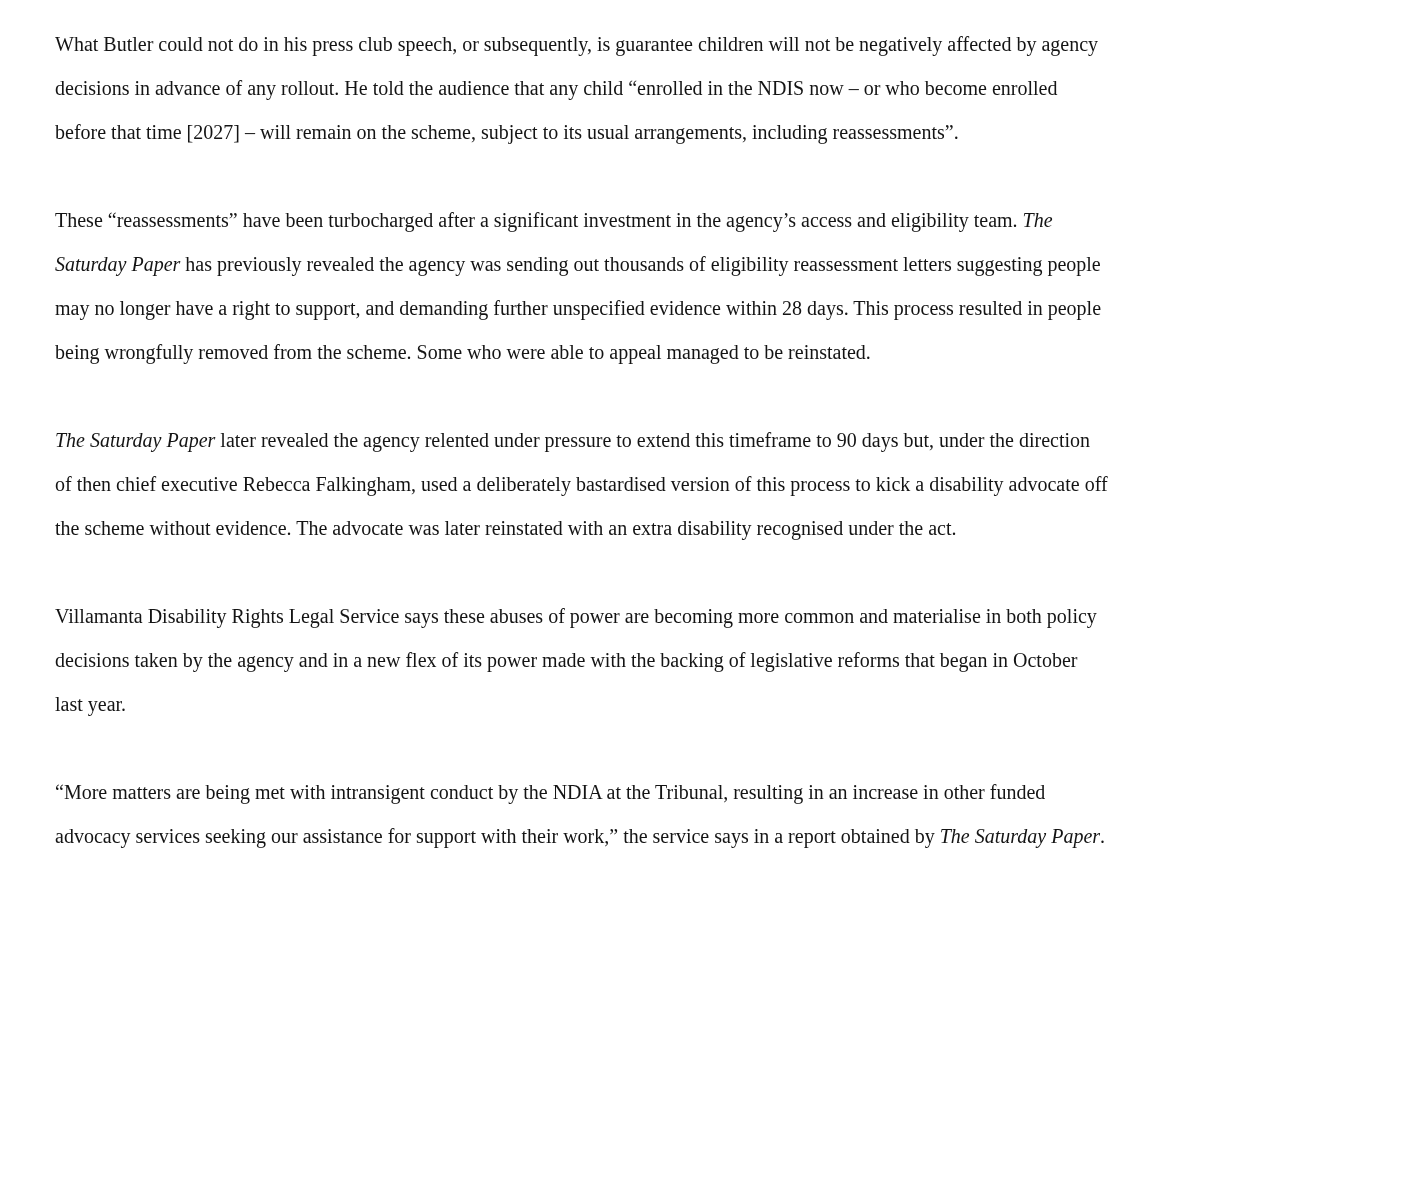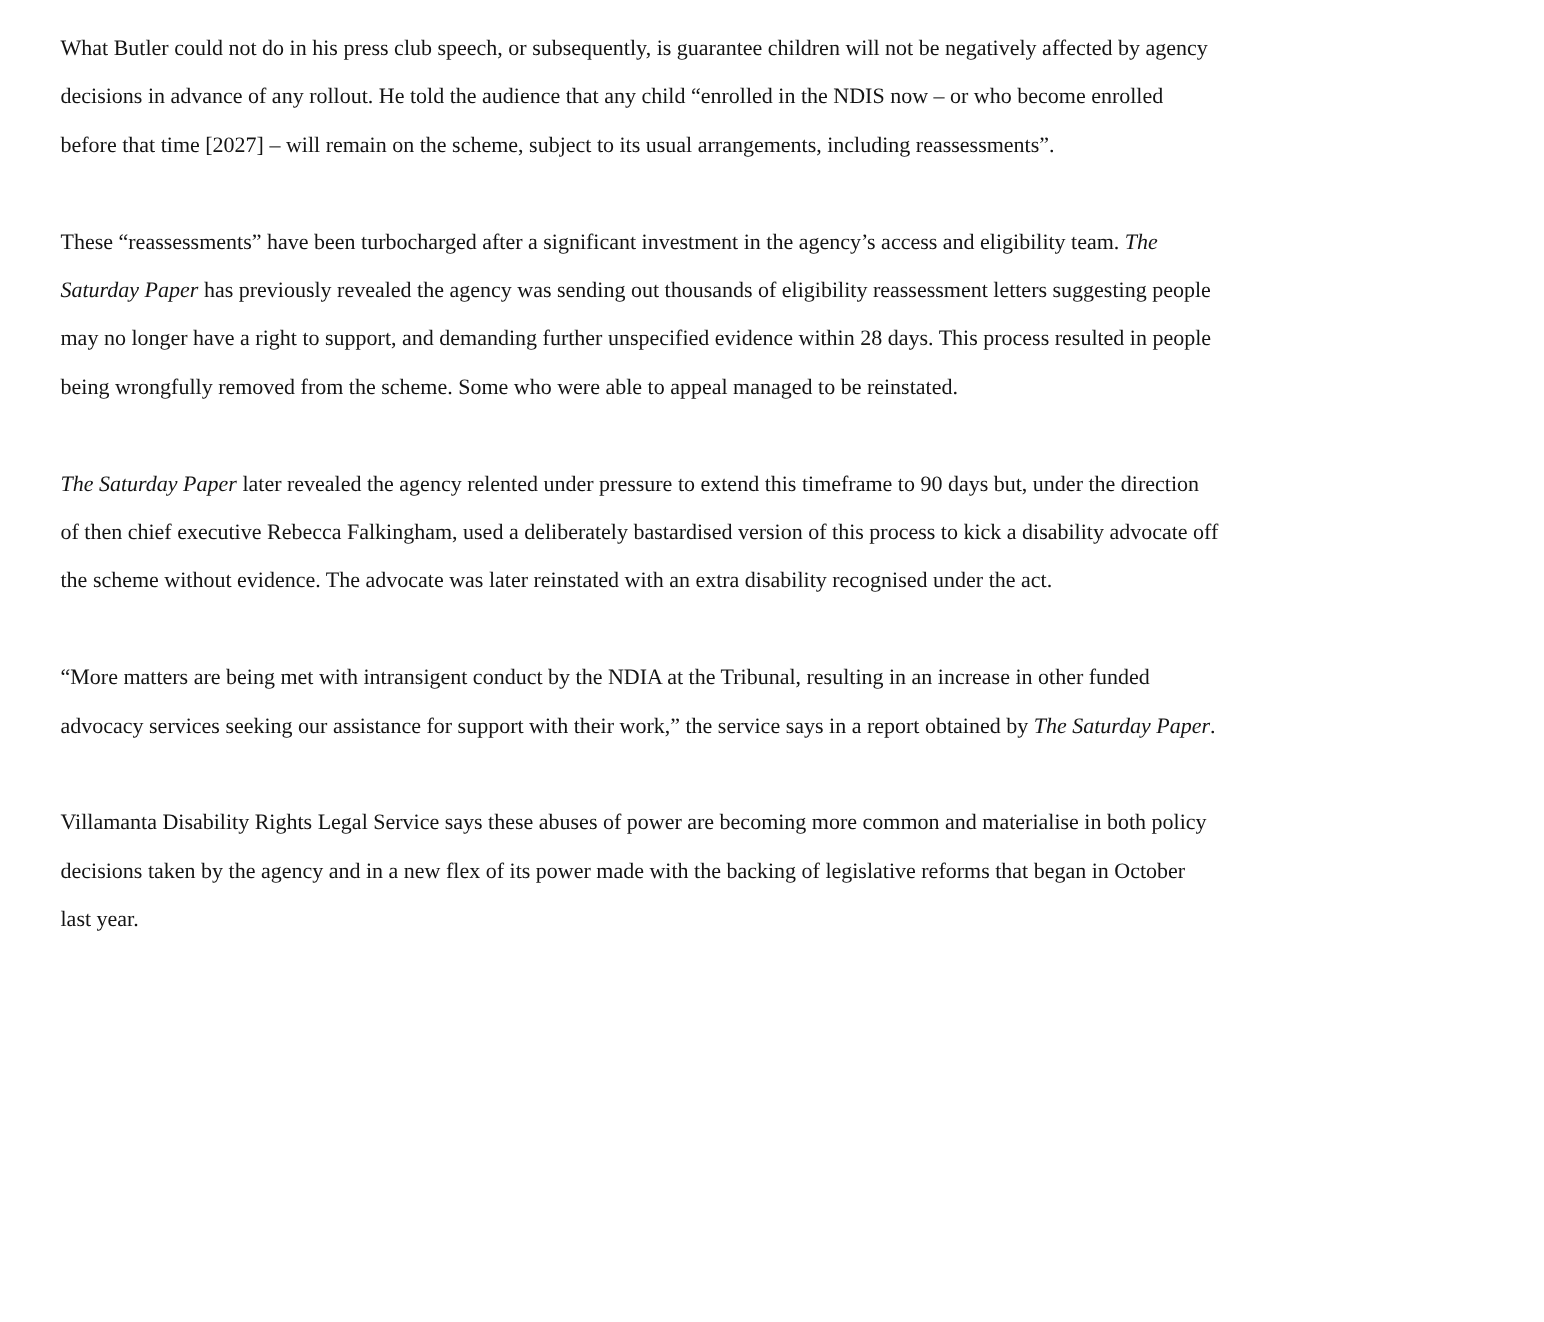--- a/index.html
+++ b/index.html
@@ -29,15 +29,15 @@
   .article em {
   }
 </style>
 </head>
 <body style="background: rgb(255, 255, 255);">
 
 <article class="article" style="color: rgb(20, 20, 20);">
     <p><span>What Butler could not do in his press club speech, or subsequently, is guarantee children will not be negatively affected by agency decisions in advance of any rollout. He told the audience that any child “enrolled in the NDIS now – or who become enrolled before that time [2027] – will remain on the scheme, subject to its usual arrangements, including reassessments”.</span></p>
     <p><span>These “reassessments” have been turbocharged after a significant investment in the agency’s access and eligibility team. </span><em>The Saturday Paper</em><span> has previously revealed the agency was sending out thousands of eligibility reassessment letters suggesting people may no longer have a right to support, and demanding further unspecified evidence within 28 days. This process resulted in people being wrongfully removed from the scheme. Some who were able to appeal managed to be reinstated.</span></p>
     <p><em>The Saturday Paper</em><span> later revealed the agency relented under pressure to extend this timeframe to 90 days but, under the direction of then chief executive Rebecca Falkingham, used a deliberately bastardised version of this process to kick a disability advocate off the scheme without evidence. The advocate was later reinstated with an extra disability recognised under the act.</span></p>
+    <p><span>Villamanta Disability Rights Legal Service says these abuses of power are becoming more common and materialise in both policy decisions taken by the agency and in a new flex of its power made with the backing of legislative reforms that began in October last year.</span></p>
     <p><span>“More matters are being met with intransigent conduct by the NDIA at the Tribunal, resulting in an increase in other funded advocacy services seeking our assistance for support with their work,” the service says in a report obtained by </span><em>The Saturday Paper</em><span>.</span></p>
-    <p><span>Villamanta Disability Rights Legal Service says these abuses of power are becoming more common and materialise in both policy decisions taken by the agency and in a new flex of its power made with the backing of legislative reforms that began in October last year.</span></p>
   </article>
 
 </body></html>

